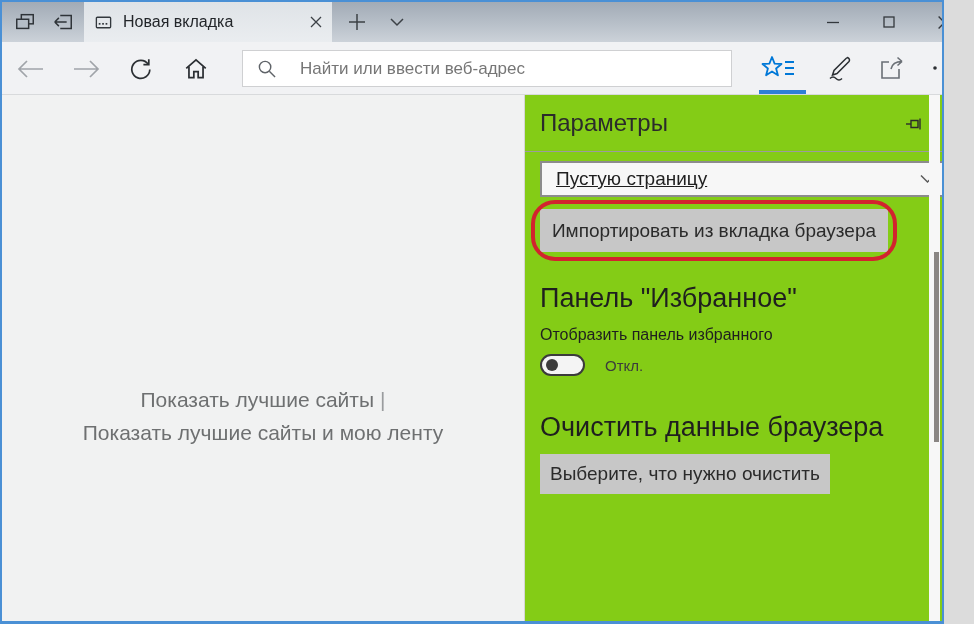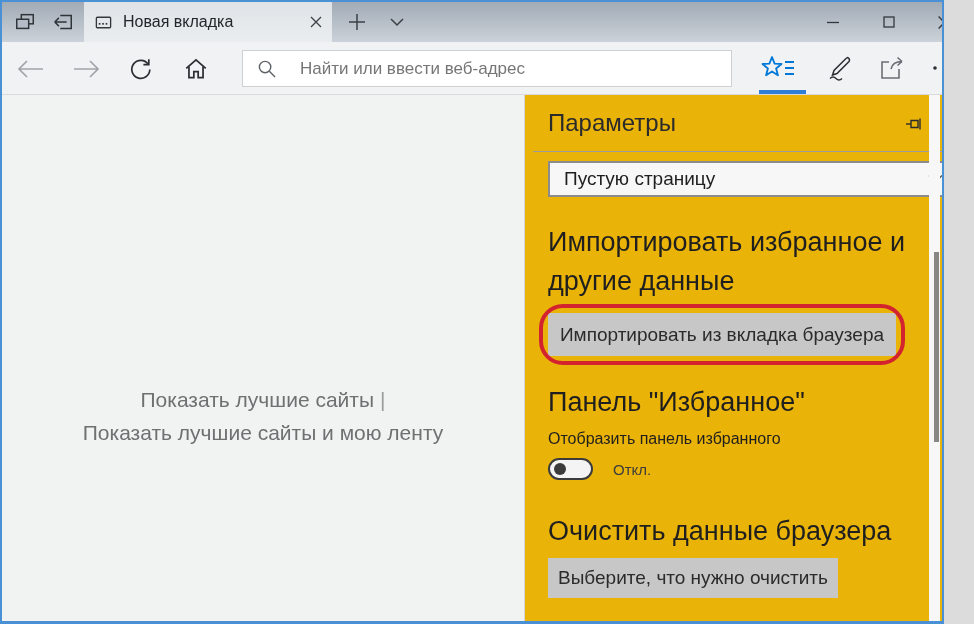--- a/index.html
+++ b/index.html
@@ -61,38 +61,38 @@
   .main-links{
     position:absolute; top:288px; left:0; right:0;
     text-align:center; font-size:21px; line-height:33px; color:#6e7071;
   }
   .main-links .lnk{ cursor:pointer; }
   .main-links .sep{ color:#9a9c9e; padding-left:6px; }
 
   
   .panel{
     position:absolute; left:522px; top:93px; right:0; bottom:0;
-    background:#eab308; border-left:1px solid #d5d5d5;padding-left:8px;
+    background:#84cc16; border-left:1px solid #d5d5d5;
   }
   .panel-header{
     height:57px; border-bottom:1px solid #9c9c9c;
     display:flex; align-items:center; padding-left:15px;
     font-size:24px; color:#2b2b2b; position:relative;
   }
   .pin-btn{ position:absolute; right:16px; top:17px; width:24px; height:24px;
     display:flex; align-items:center; justify-content:center; cursor:pointer; }
   .panel-body{ padding:0 15px; position:relative; }
 
   .field-label{ margin-top:6px; font-size:19px; color:#1f1f1f; }
   .selectbox{
     margin-top:9px; width:411px; height:36px; background:#f7f7f7;
     border:2px solid #8c8c8c; display:flex; align-items:center;
     padding:0 14px; font-size:19px; color:#1f1f1f; cursor:pointer;
   }
-  .selectbox .sel-value{ flex:1; }
+  .selectbox .sel-value{ flex:1;text-decoration:underline; }
 
   .section-heading{
     margin-top:26px; font-size:27px; font-weight:300; line-height:39px;
     color:#1f1f1f; width:410px;
   }
   .heading-2{ margin-top:27px; }
   .heading-3{ margin-top:32px; }
 
   .btn-wrap{ margin-top:12px; position:relative; width:348px; }
   .gray-btn{
@@ -321,21 +321,20 @@
 
       <div class="selectbox">
         <span class="sel-value">Пустую страницу</span>
         <span>
           <svg width="15" height="10" viewBox="0 0 15 10" fill="none" stroke="#5a5a5a" stroke-width="1.5">
             <path d="M1 1.5 L7.5 8 L14 1.5"></path>
           </svg>
         </span>
       </div>
 
-      <div class="section-heading">Импортировать избранное и другие данные</div>
 
       <div class="btn-wrap">
         <button class="gray-btn">Импортировать из вкладка браузера</button>
         <div class="red-oval"></div>
       </div>
 
       <div class="section-heading heading-2">Панель "Избранное"</div>
 
       <div class="toggle-label">Отобразить панель избранного</div>
 

